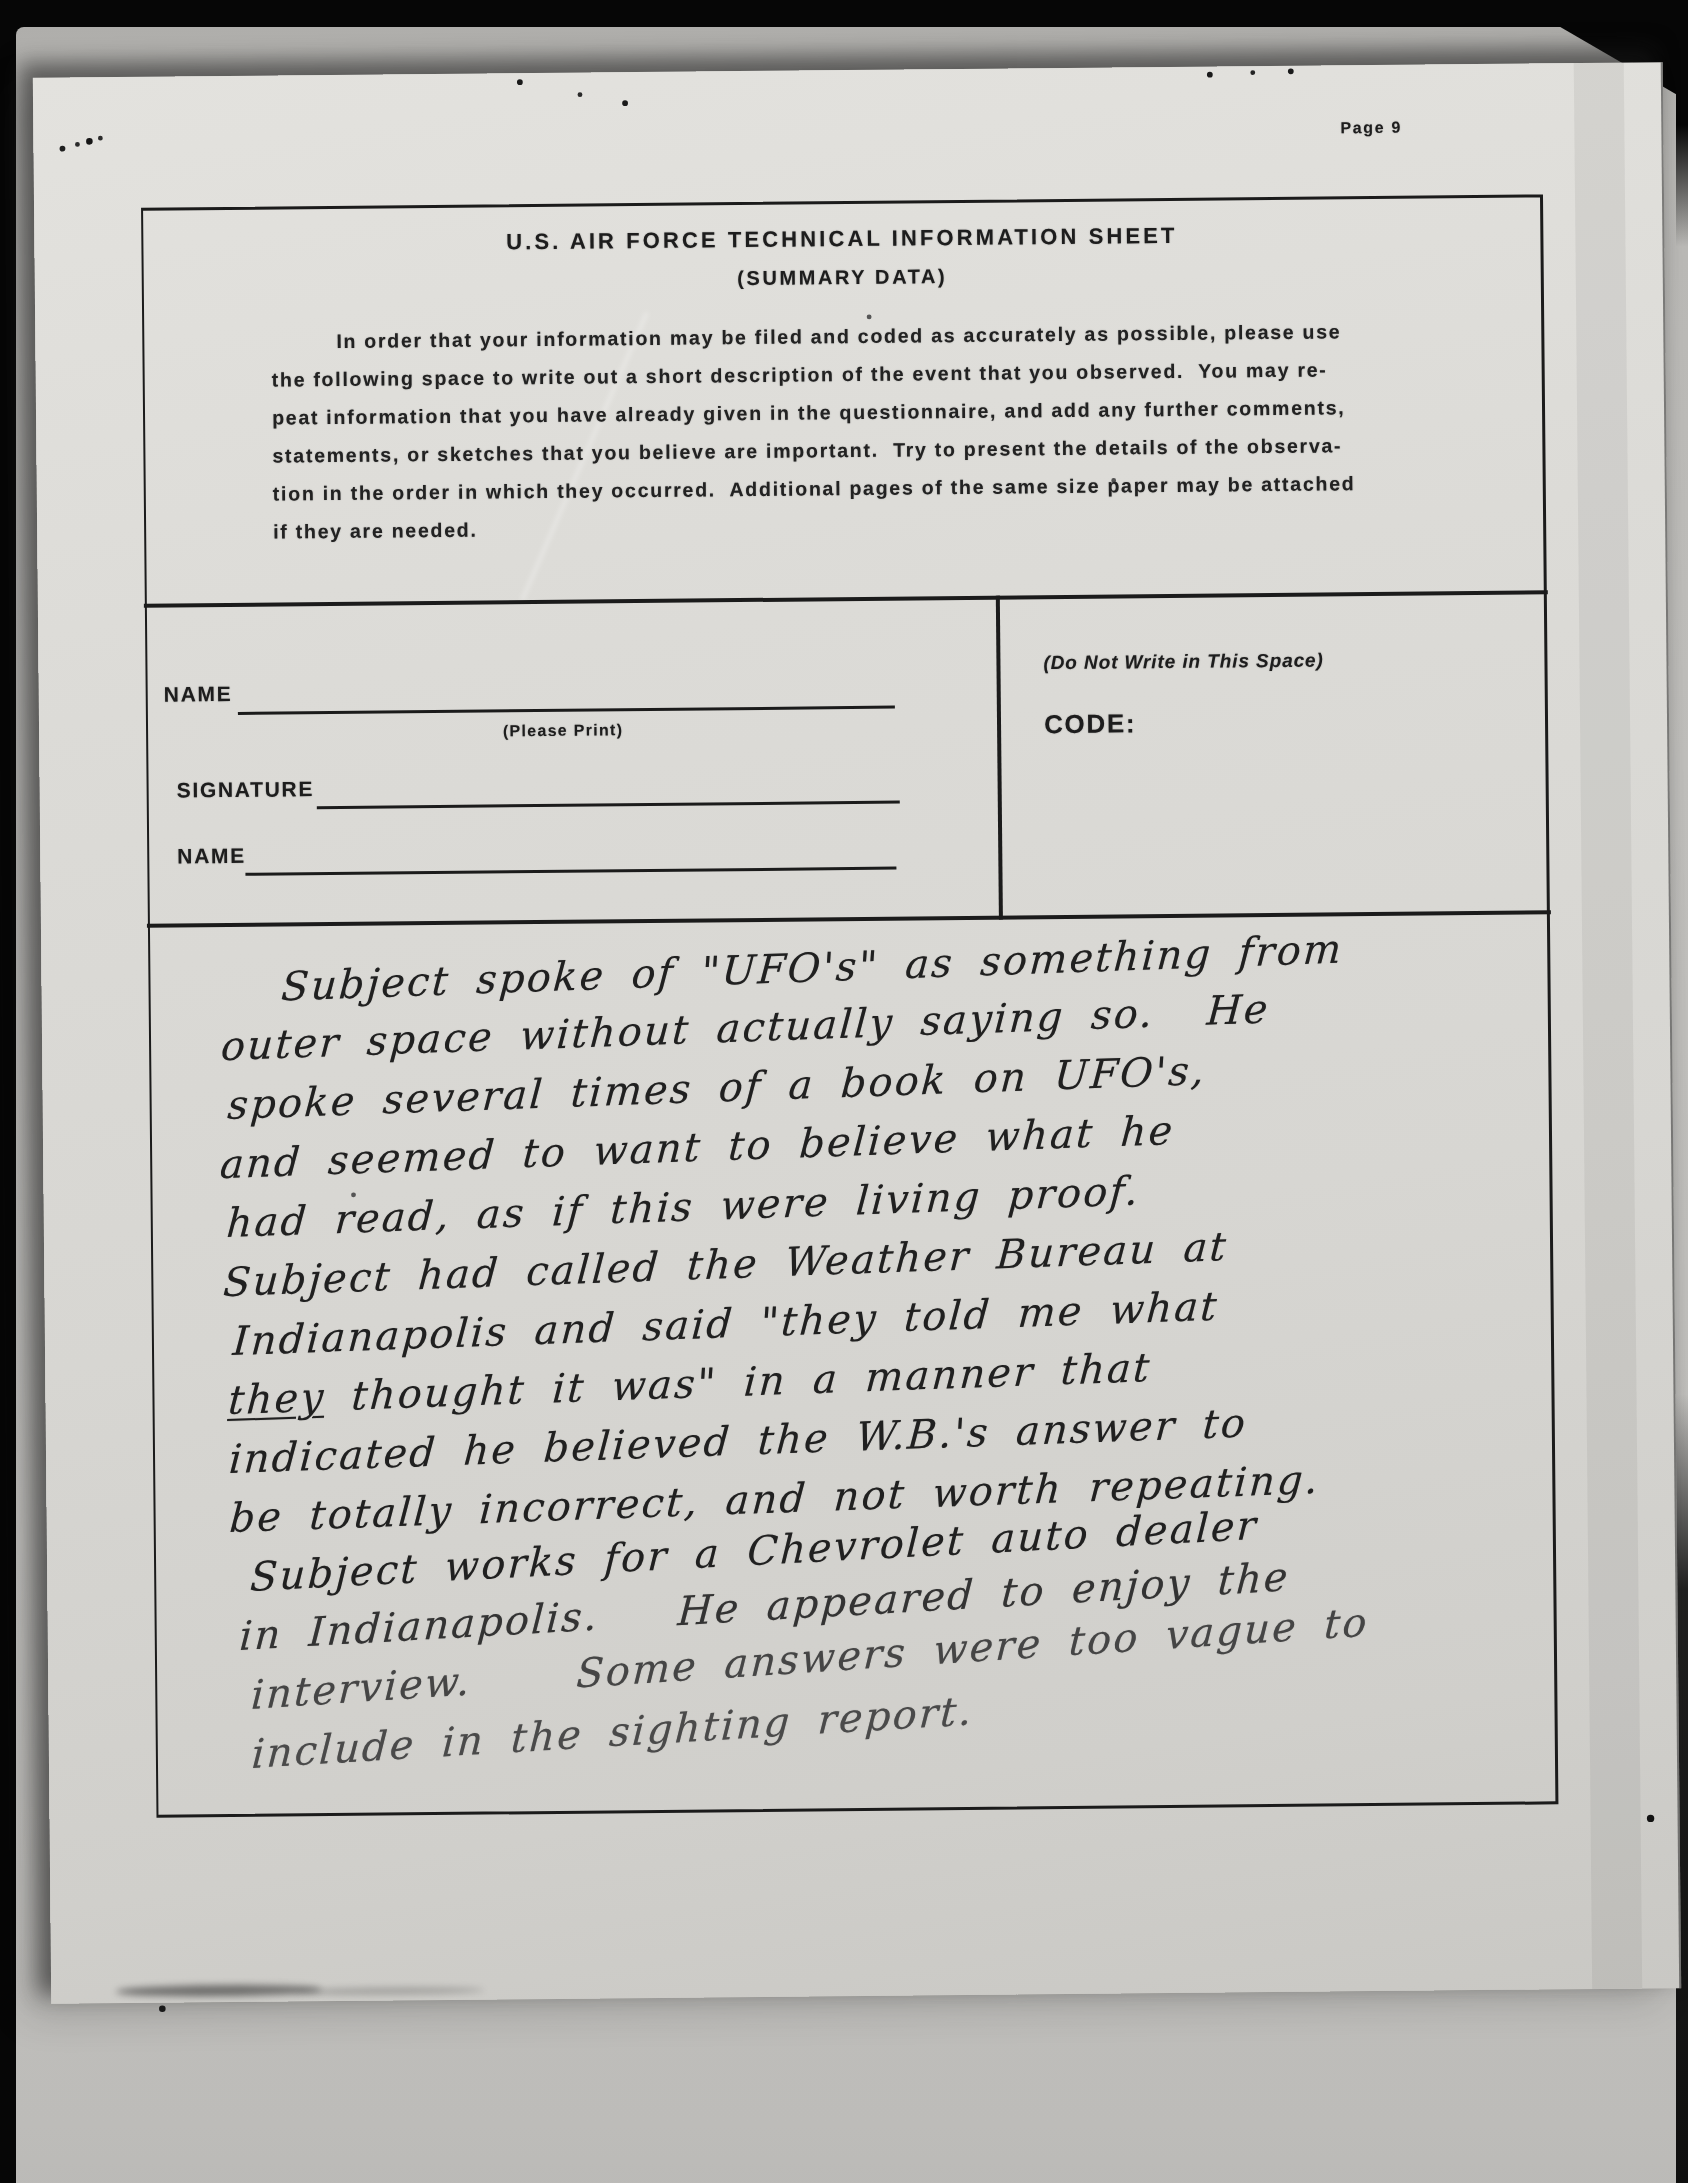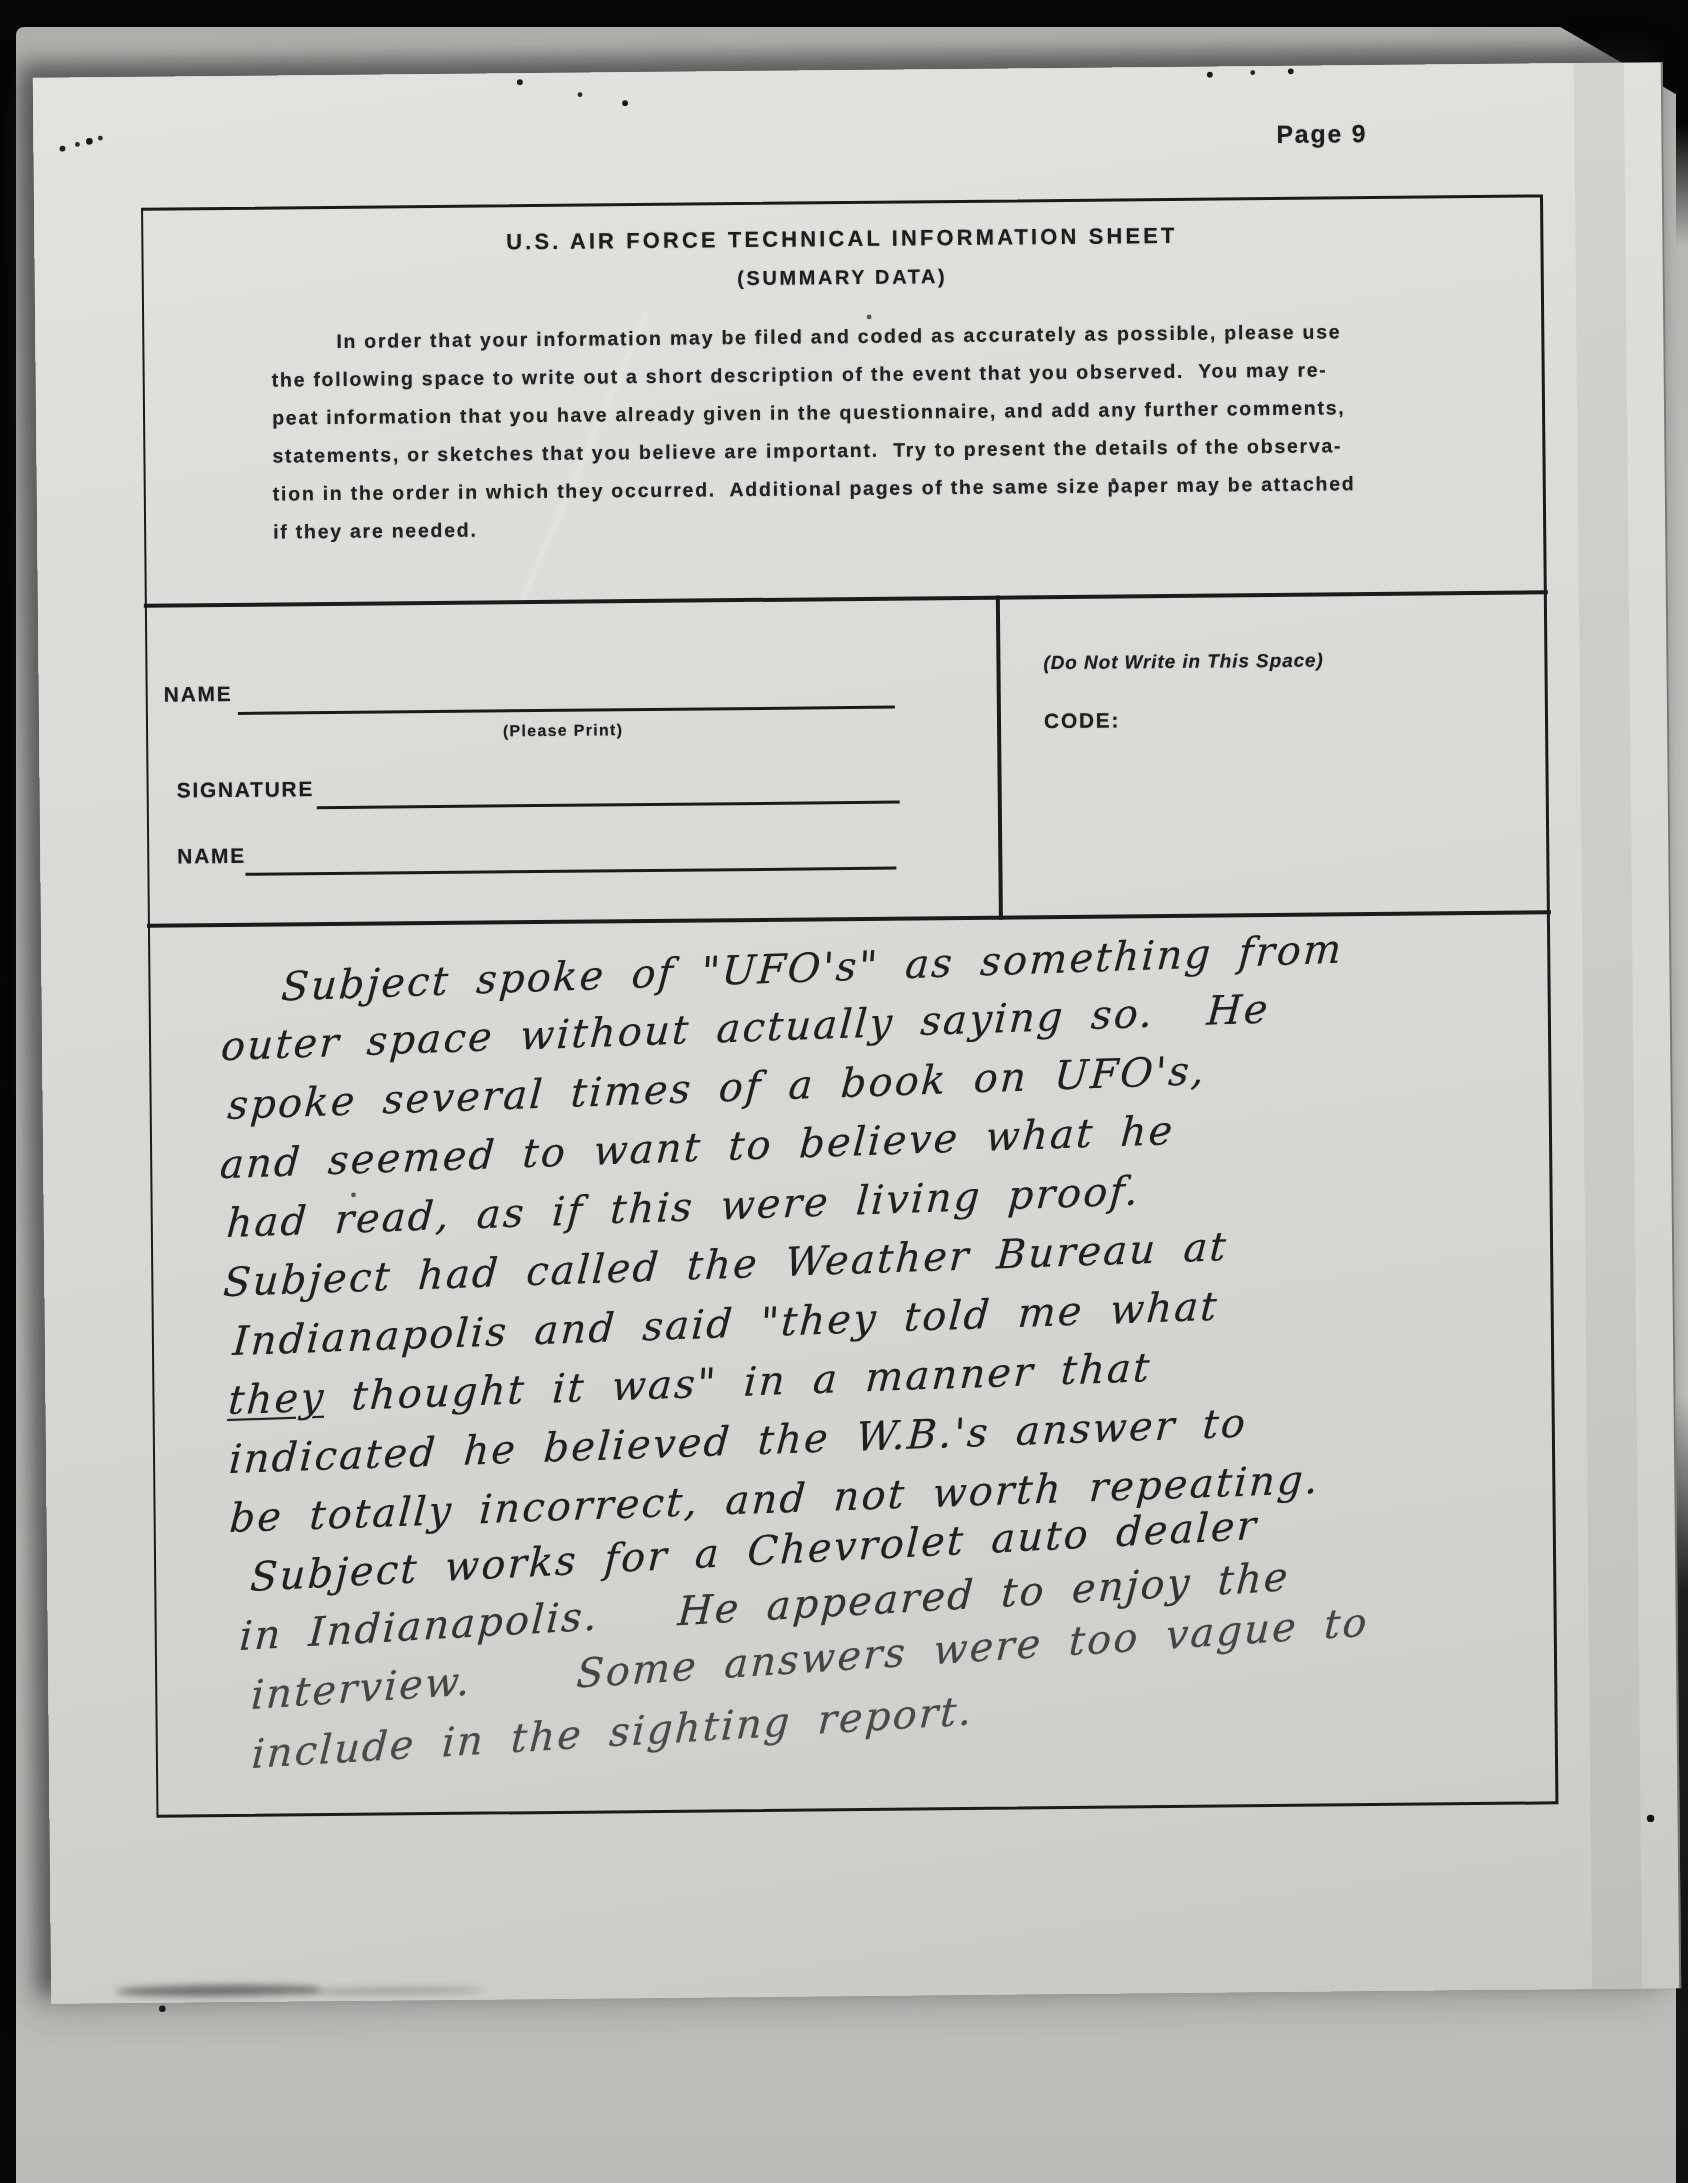--- a/index.html
+++ b/index.html
@@ -30,22 +30,22 @@
     box-shadow:-10.5px -12.2px 21px 2.6px rgba(25,25,25,.55), -24px 11px 39px rgba(25,25,25,.18);
   }
   .paper-edge-band{
     position:absolute;left:1541px;top:0;width:50px;height:100%;
     background:rgba(70,70,70,.08);
   }
   .paper-right-line{
     position:absolute;right:0;top:0;width:1.7px;height:100%;background:rgba(40,40,40,.55);
   }
   .page-label{
-    position:absolute;left:1243px;top:54px;
-    font-weight:700;font-size:25px;letter-spacing:1.7px;color:#1d1d1d;
+    position:absolute;left:1307px;top:54px;
+    font-weight:700;font-size:16px;letter-spacing:1.7px;color:#1d1d1d;
     text-shadow:0 0 1.3px rgba(25,25,25,.4);
   }
   
   .form-box{
     position:absolute;left:107px;top:131px;width:1402px;height:1610px;
     border:3.9px solid #1b1b1b;border-left-width:2.6px;box-sizing:border-box;
   }
   .printed{color:#1d1d1d;text-shadow:0 0 1.3px rgba(25,25,25,.42);}
   .title{
     position:absolute;left:0;right:0;top:22px;text-align:center;
@@ -74,21 +74,21 @@
     font-weight:700;font-size:16px;letter-spacing:1.3px;
   }
   .sig-label{left:28px;top:568px;}
   .sig-line{left:168px;top:566px;width:583px;}
   .date-label{left:28px;top:634px;}
   .date-line{left:96px;top:632px;width:651px;}
   .dnw-note{
     position:absolute;left:896px;top:450px;
     font-style:italic;font-weight:700;font-size:19px;letter-spacing:0.9px;
   }
-  .code-label{position:absolute;left:896px;top:507px;font-weight:700;font-size:21px;letter-spacing:1.7px;}
+  .code-label{position:absolute;left:896px;top:507px;font-weight:700;font-size:26px;letter-spacing:1.7px;}
   
   .handwriting{position:absolute;left:61px;top:748px;width:1314px;}
   .hw-line{
     font-family:"DejaVu Serif",serif;font-style:italic;
     font-size:40px;letter-spacing:2.2px;word-spacing:11.4px;
     line-height:59px;height:59px;white-space:pre;color:#202020;
     text-shadow:0 0 0.9px rgba(30,30,30,.35);
     transform:rotate(-1.5deg) skewX(-6deg);transform-origin:left center;
   }
   .hw-line:nth-child(1){margin-left:70px;}

